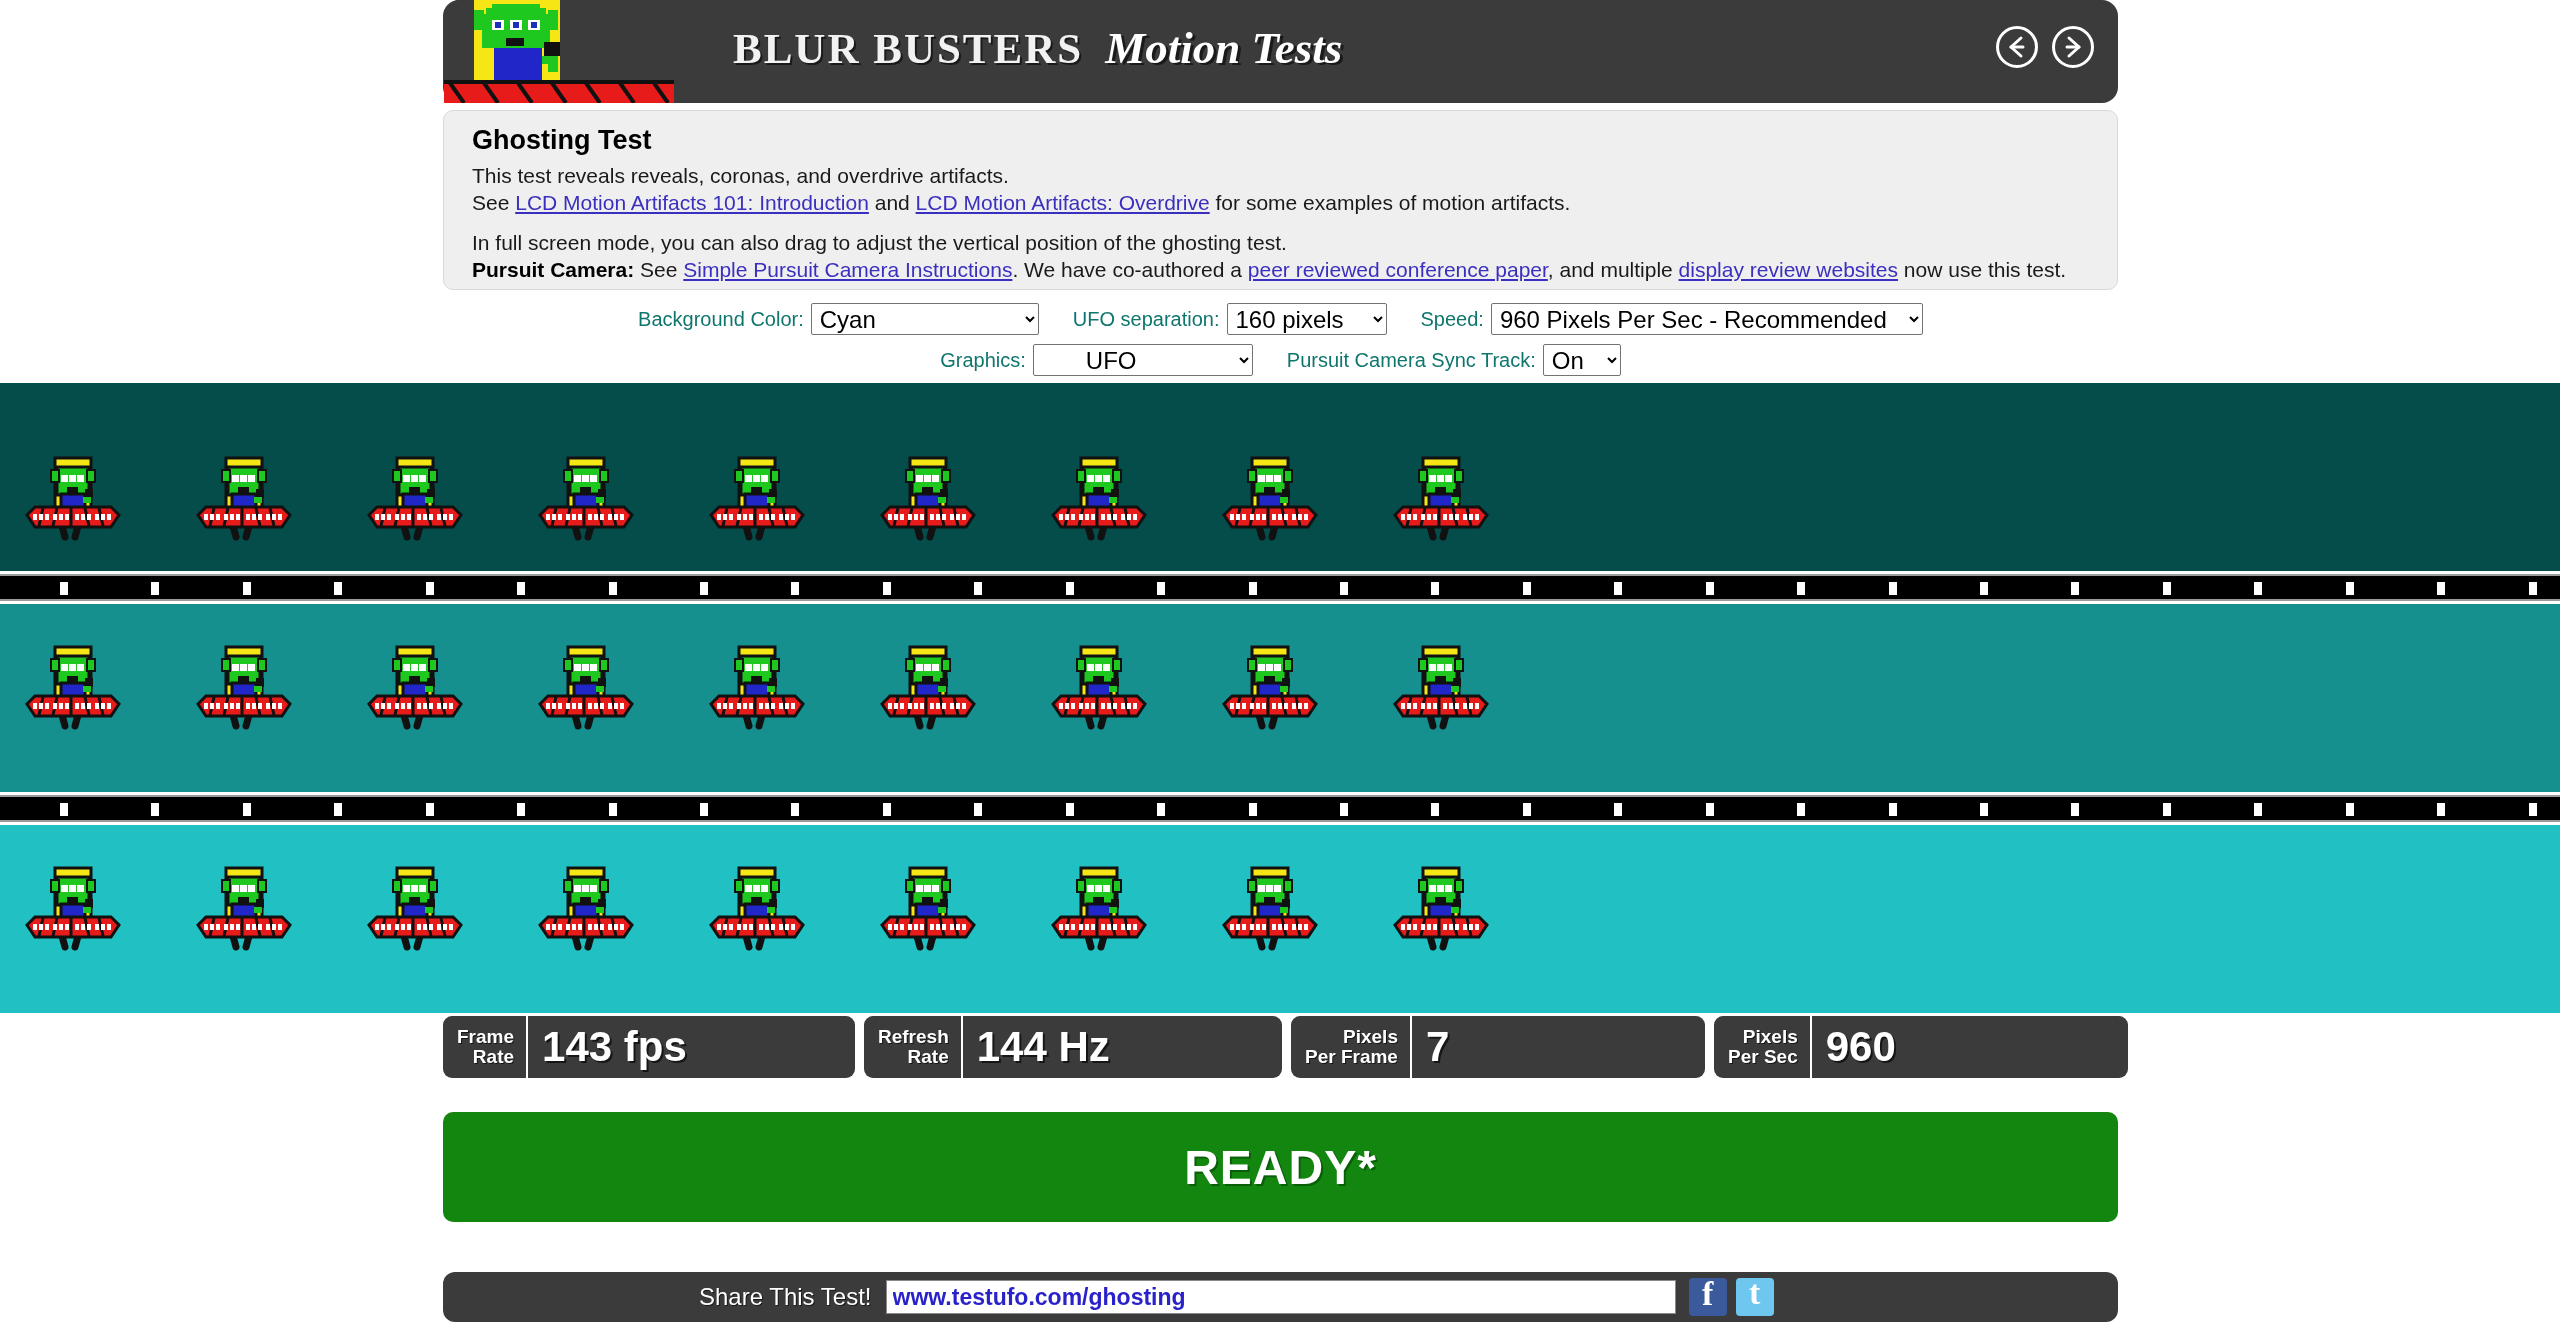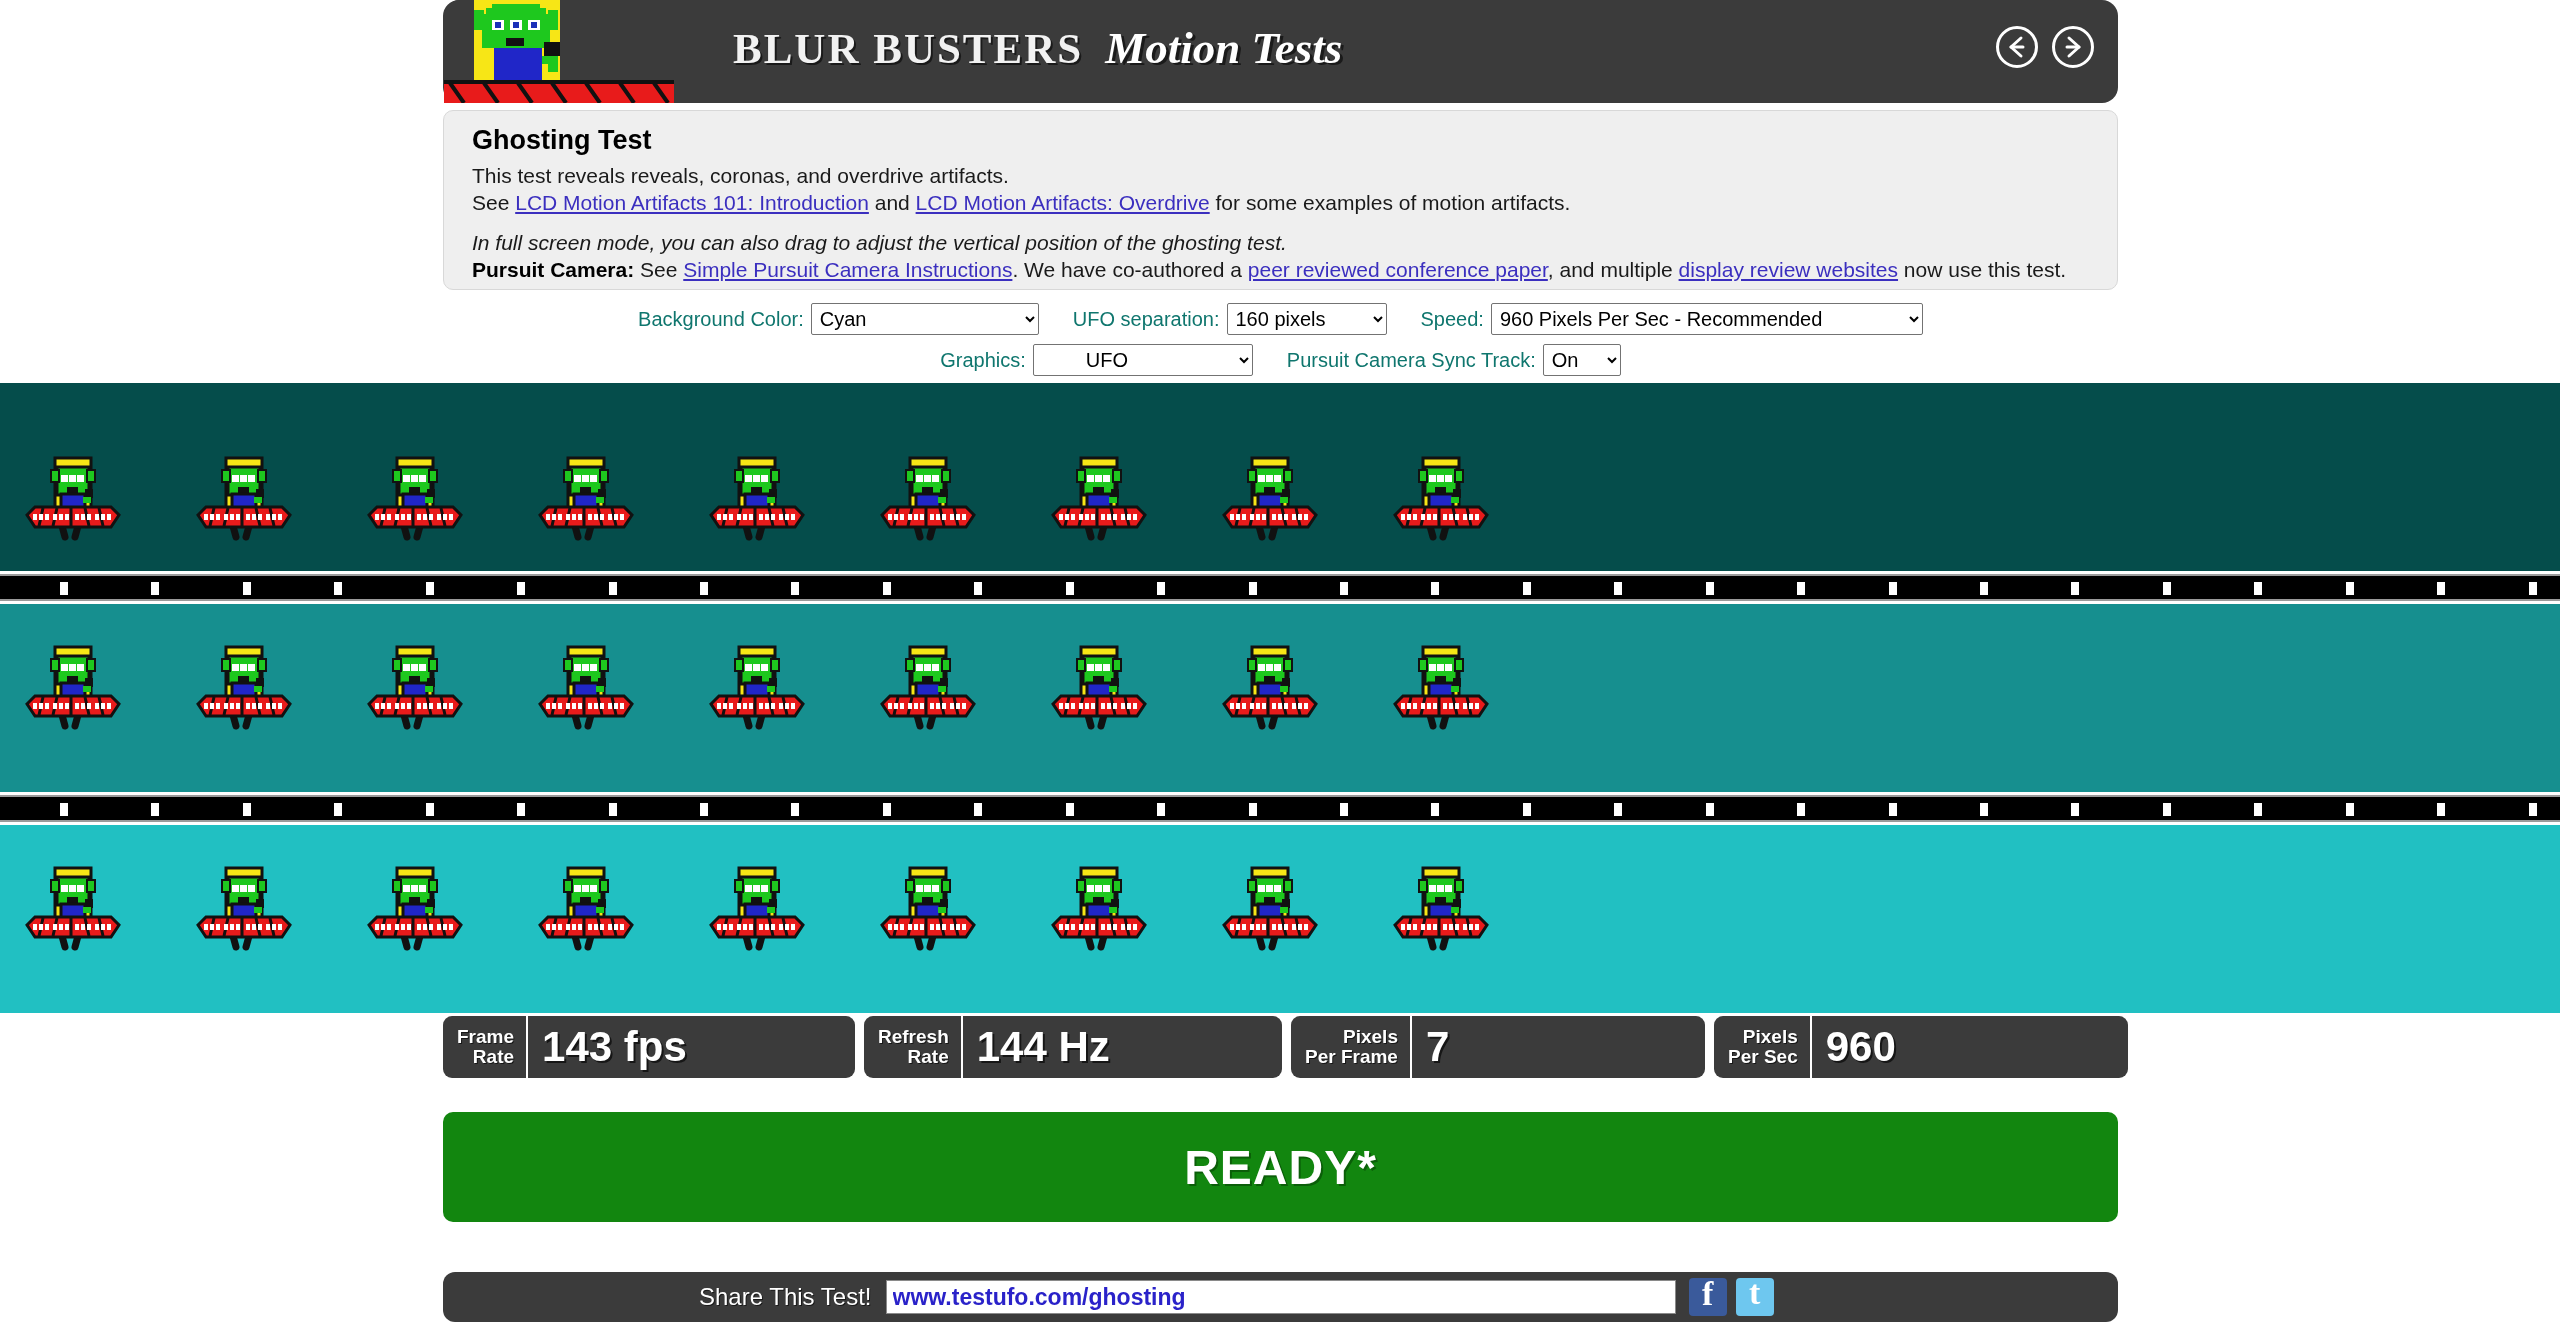--- a/index.html
+++ b/index.html
@@ -101,21 +101,21 @@
     color:#000;
     font-family:"Liberation Sans", sans-serif;
   }
   .dline{
     font-size:21px;
     color:#1a1a1a;
     line-height:1.28;
     margin:0;
     white-space:nowrap;
   }
-  .dline.gap{ margin-top:13px;font-style:italic; }
+  .dline.gap{ margin-top:13px; }
   .dline a{ color:#3b2fbf; text-decoration:underline; }
   .dline b{ font-weight:bold; color:#000; }
 
   
   #controls{
     top:300px; height:80px;
     text-align:center;
     font-size:0;
   }
   .ctlrow{
@@ -124,21 +124,21 @@
     height:38px;
   }
   .ctlrow.second{ margin-top:3px; }
   .ctl{
     display:flex; align-items:center; gap:7px;
     font-size:21px; color:#000;
   }
   .ctl label{ font-size:20px; color:#0f766e; white-space:nowrap; }
   .ctl select{
     font-family:"Liberation Sans", sans-serif;
-    font-size:20px;
+    font-size:24px;
     height:32px;
     border:1px solid #737373;
     border-radius:2px;
     background:#fff;
     color:#000;
     padding:0 4px;
     box-sizing:border-box;
   }
   select.w-bgcolor{ width:228px; }
   select.w-sep{ width:160px; }

